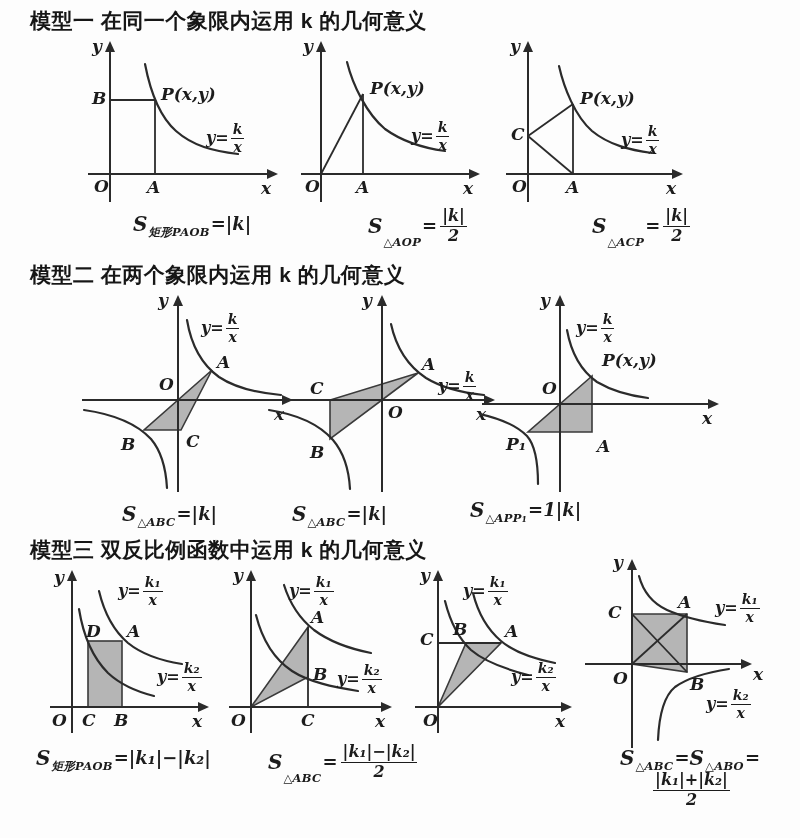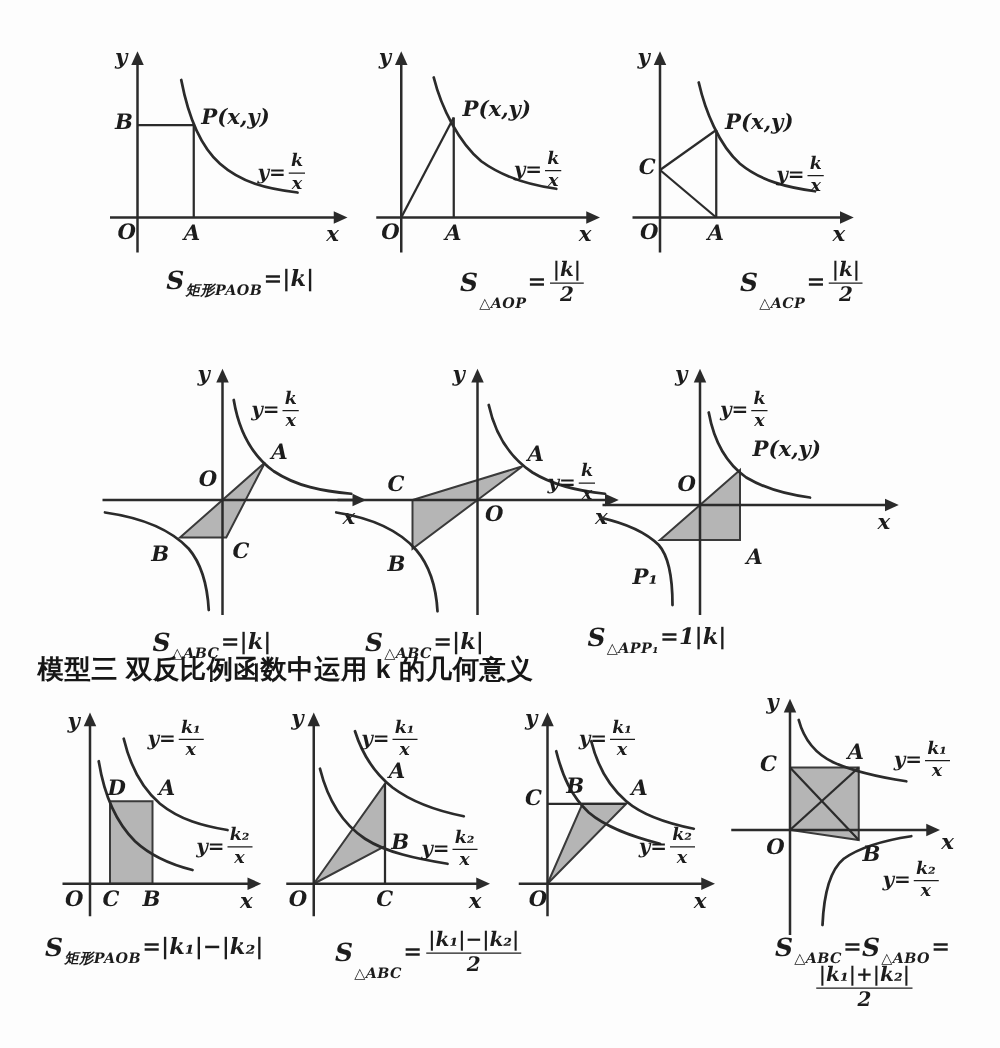--- a/index.html
+++ b/index.html
@@ -30,20 +30,21 @@
   svg .seg{stroke-width:1.8;}
   svg .curve{stroke-width:2.2;stroke-linecap:round;}
   svg .shade{fill:#b5b5b5;stroke:#3a3a3a;stroke-width:1.6;}
   svg .arrow{fill:#2b2b2b;stroke:none;}
 </style>
 </head>
 <body>
 
 <div id="page">
 
+  <div class="heading" style="left:30px;top:7px;">模型一 在同一个象限内运用 k 的几何意义</div>
 
   <div class="fig" style="left:58px;top:36px;width:225px;height:172px;">
     <svg width="225" height="172">
       <line class="axis" x1="52" y1="12" x2="52" y2="166"></line>
         <polygon class="arrow" points="47,16 52,5 57,16"></polygon>
       <line class="axis" x1="30" y1="138" x2="213" y2="138"></line>
         <polygon class="arrow" points="209,133 220,138 209,143"></polygon>
       <line class="seg" x1="52" y1="64" x2="97" y2="64"></line>
       <line class="seg" x1="97" y1="64" x2="97" y2="138"></line>
       <path class="curve" d="M 87 28 C 92 54 101 80 118 95 C 135 110 155 115 180 118"></path>
@@ -130,20 +131,21 @@
   <div class="fml" style="left:592px;top:208px;">
     <span>S</span>
       <sub class="fsub">△ACP</sub>
       <span class="frhs">=</span>
       <span class="frac">
         <span class="fnum">|k|</span>
         <span class="fden">2</span>
       </span>
   </div>
 
+  <div class="heading" style="left:30px;top:261px;">模型二 在两个象限内运用 k 的几何意义</div>
 
   <div class="fig" style="left:60px;top:292px;width:235px;height:205px;">
     <svg width="235" height="205">
       <polygon class="shade" points="152,78 84,138 121,138"></polygon>
       <line class="axis" x1="118" y1="10" x2="118" y2="200"></line>
         <polygon class="arrow" points="113,14 118,3 123,14"></polygon>
       <line class="axis" x1="22" y1="108" x2="226" y2="108"></line>
         <polygon class="arrow" points="222,103 233,108 222,113"></polygon>
       <path class="curve" d="M 127 28 C 131 52 141 72 159 85 C 177 97 198 101 221 103"></path>
       <path class="curve" d="M 24 118 C 52 122 76 131 91 147 C 102 160 106 178 107 196"></path>
@@ -195,21 +197,21 @@
         <polygon class="arrow" points="75,14 80,3 85,14"></polygon>
       <line class="axis" x1="2" y1="112" x2="232" y2="112"></line>
         <polygon class="arrow" points="228,107 239,112 228,117"></polygon>
       <path class="curve" d="M 87 38 C 91 60 100 78 117 90 C 134 100 152 104 168 106"></path>
       <path class="curve" d="M 0 122 C 18 126 35 132 47 144 C 55 153 58 170 58 192"></path>
     </svg>
     <span class="pl" style="left:60px;top:0px;">y</span>
     <span class="pl" style="left:222px;top:118px;">x</span>
     <span class="pl" style="left:62px;top:88px;">O</span>
     <span class="pl" style="left:122px;top:60px;">P(x,y)</span>
-    <span class="pl" style="left:26px;top:162px;">P₁</span>
+    <span class="pl" style="left:26px;top:144px;">P₁</span>
     <span class="pl" style="left:117px;top:146px;">A</span>
     <span class="eq" style="left:96px;top:20px;">
       <span>y=</span>
         <span class="frac">
           <span class="fnum">k</span>
           <span class="fden">x</span>
         </span>
     </span>
   </div>
 
@@ -222,21 +224,21 @@
     <span>S</span>
       <sub class="fsub">△ABC</sub>
       <span class="frhs">=|k|</span>
   </div>
   <div class="fml" style="left:470px;top:500px;">
     <span>S</span>
       <sub class="fsub">△APP₁</sub>
       <span class="frhs">=1|k|</span>
   </div>
 
-  <div class="heading" style="left:30px;top:521px;text-align:right;">模型三 双反比例函数中运用 k 的几何意义</div>
+  <div class="heading" style="left:30px;top:536px;text-align:right;">模型三 双反比例函数中运用 k 的几何意义</div>
 
   <div class="fig" style="left:30px;top:565px;width:185px;height:172px;">
     <svg width="185" height="172">
       <rect class="shade" x="58" y="76" width="34" height="66"></rect>
       <line class="axis" x1="42" y1="12" x2="42" y2="168"></line>
         <polygon class="arrow" points="37,16 42,5 47,16"></polygon>
       <line class="axis" x1="20" y1="142" x2="172" y2="142"></line>
         <polygon class="arrow" points="168,137 179,142 168,147"></polygon>
       <path class="curve" d="M 69 26 C 74 47 84 66 98 78 C 114 91 133 96 152 99"></path>
       <path class="curve" d="M 49 44 C 53 69 62 92 78 108 C 92 121 108 127 124 131"></path>

